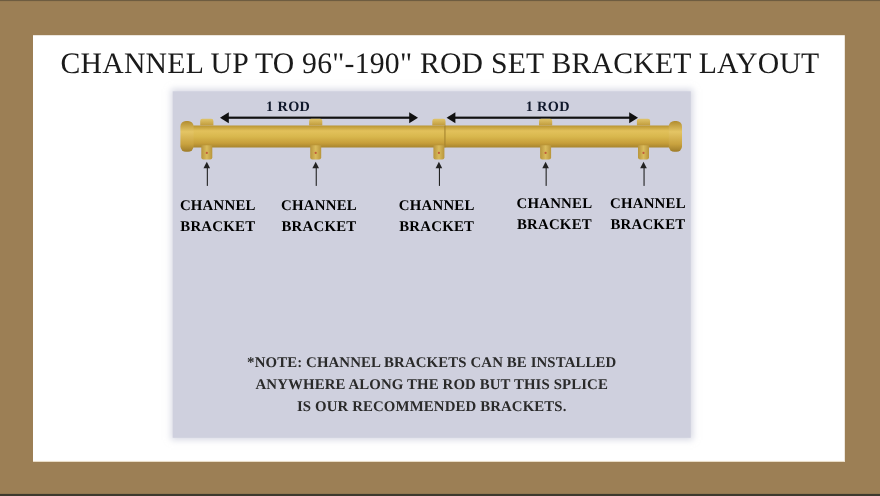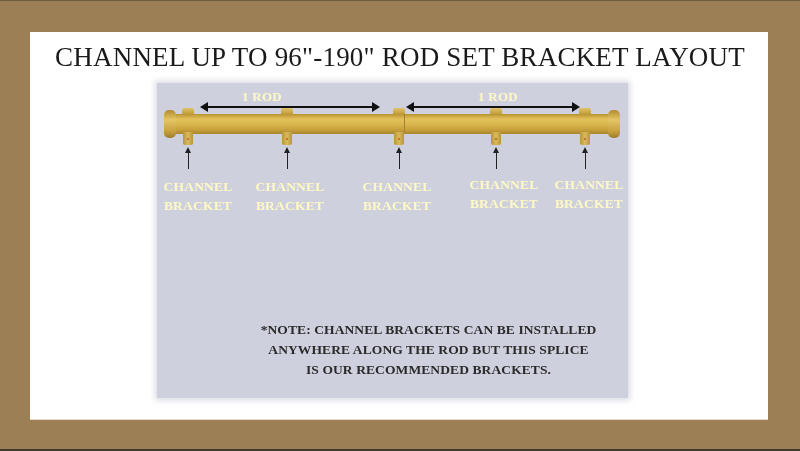--- a/index.html
+++ b/index.html
@@ -62,40 +62,40 @@
   .dim-arrow {
     position: absolute; height: 2px; background: #111;
   }
   .dim-arrow::before, .dim-arrow::after {
     content: ""; position: absolute; top: -4px; width: 0; height: 0;
     border-top: 5px solid transparent; border-bottom: 5px solid transparent;
   }
   .dim-arrow::before { left: -2px; border-right: 8px solid #111; }
   .dim-arrow::after { right: -2px; border-left: 8px solid #111; }
   .dim-label {
-    position: absolute; top: 89px; font-size: 13px; color: #fef9c3; font-weight: bold;
+    position: absolute; top: 89px; font-size: 13px; color: #0f172a; font-weight: bold;
     text-align: center; width: 80px; letter-spacing: 0.3px;
   }
   .up-arrow {
     position: absolute; top: 150px; width: 1px; height: 19px; background: #222;
   }
   .up-arrow::before {
     content: ""; position: absolute; left: -3px; top: -3px; width: 0; height: 0;
     border-left: 3.5px solid transparent; border-right: 3.5px solid transparent;
     border-bottom: 6px solid #222;
   }
   .bracket-label {
     position: absolute; width: 100px; text-align: center;
-    font-size: 13.5px; font-weight: bold; color: #fef9c3; line-height: 19px;
+    font-size: 13.5px; font-weight: bold; color: #000000; line-height: 19px;
     letter-spacing: 0.2px;
   }
   .note {
     position: absolute; left: 157px; width: 471px; top: 320px;
     text-align: center; font-size: 13.5px; font-weight: bold; color: #2a2a2a;
-    line-height: 20px; letter-spacing: 0.1px; margin-left: 36px;
+    line-height: 20px; letter-spacing: 0.1px;
   }
   .note div { white-space: nowrap; }
 </style>
 </head>
 <body>
 
 <div class="top-edge"></div>
 <div class="sheet"></div>
 
 <div class="title">CHANNEL UP TO 96"-190" ROD SET BRACKET LAYOUT</div>

